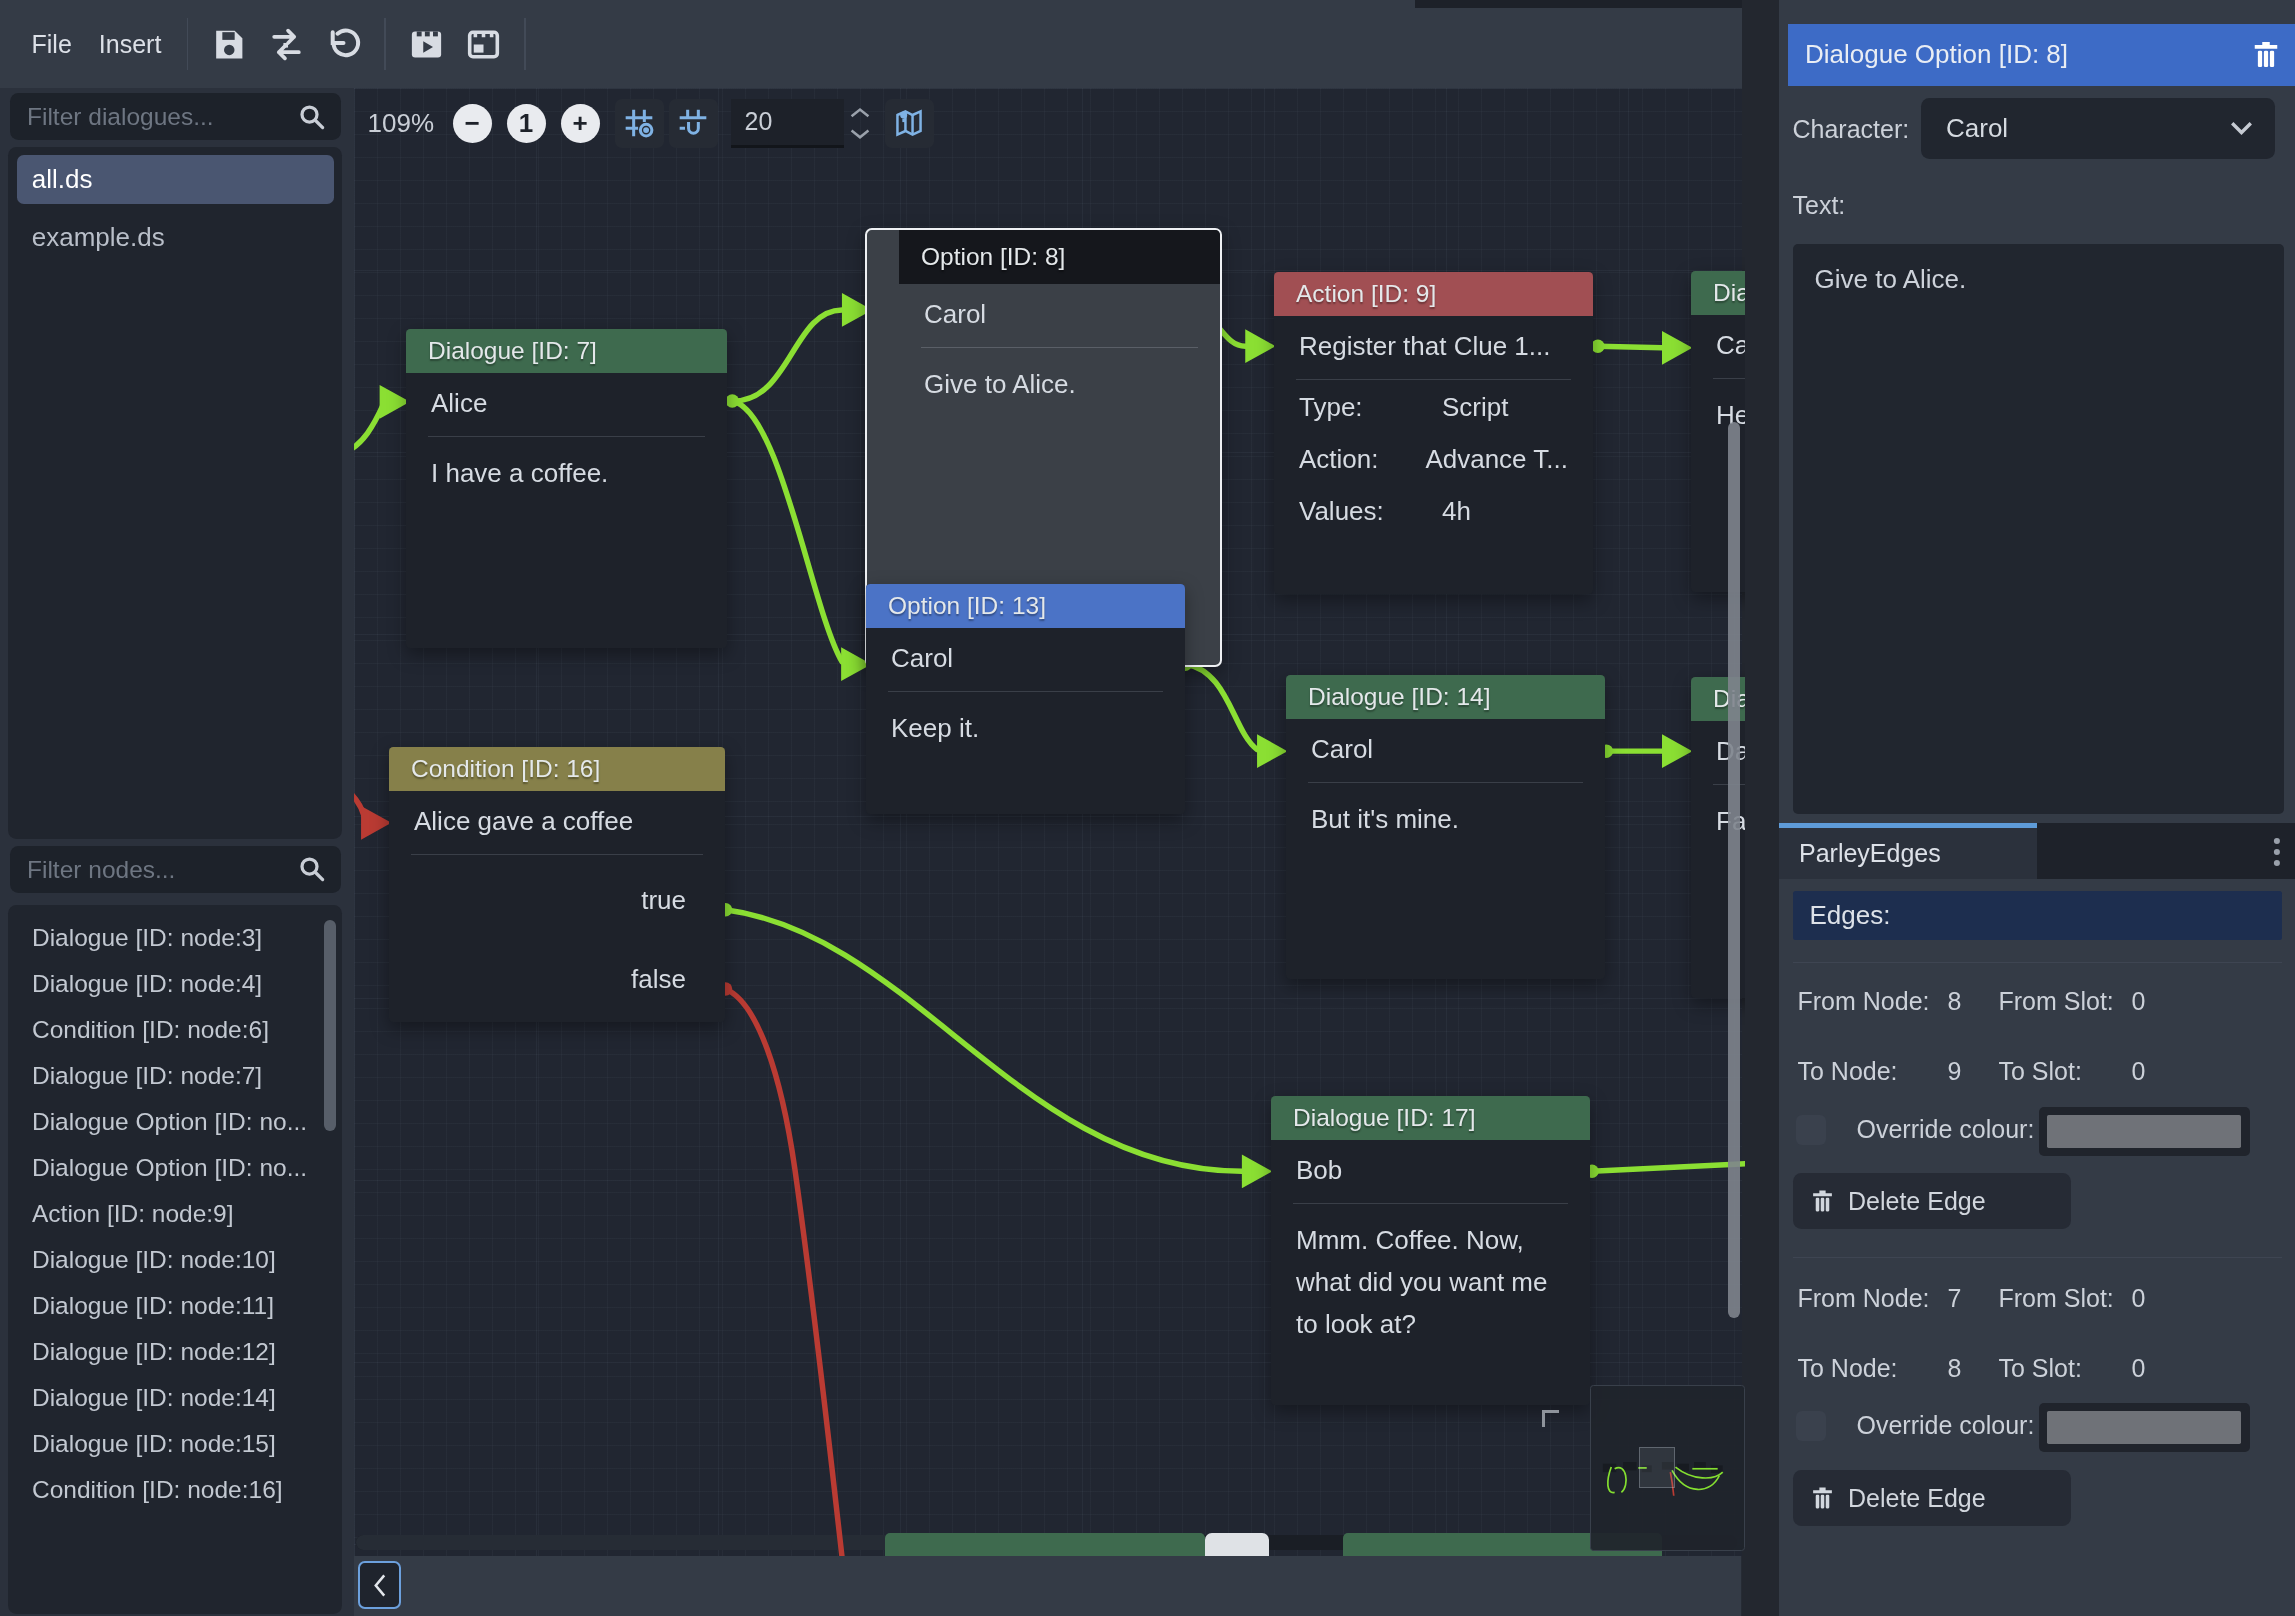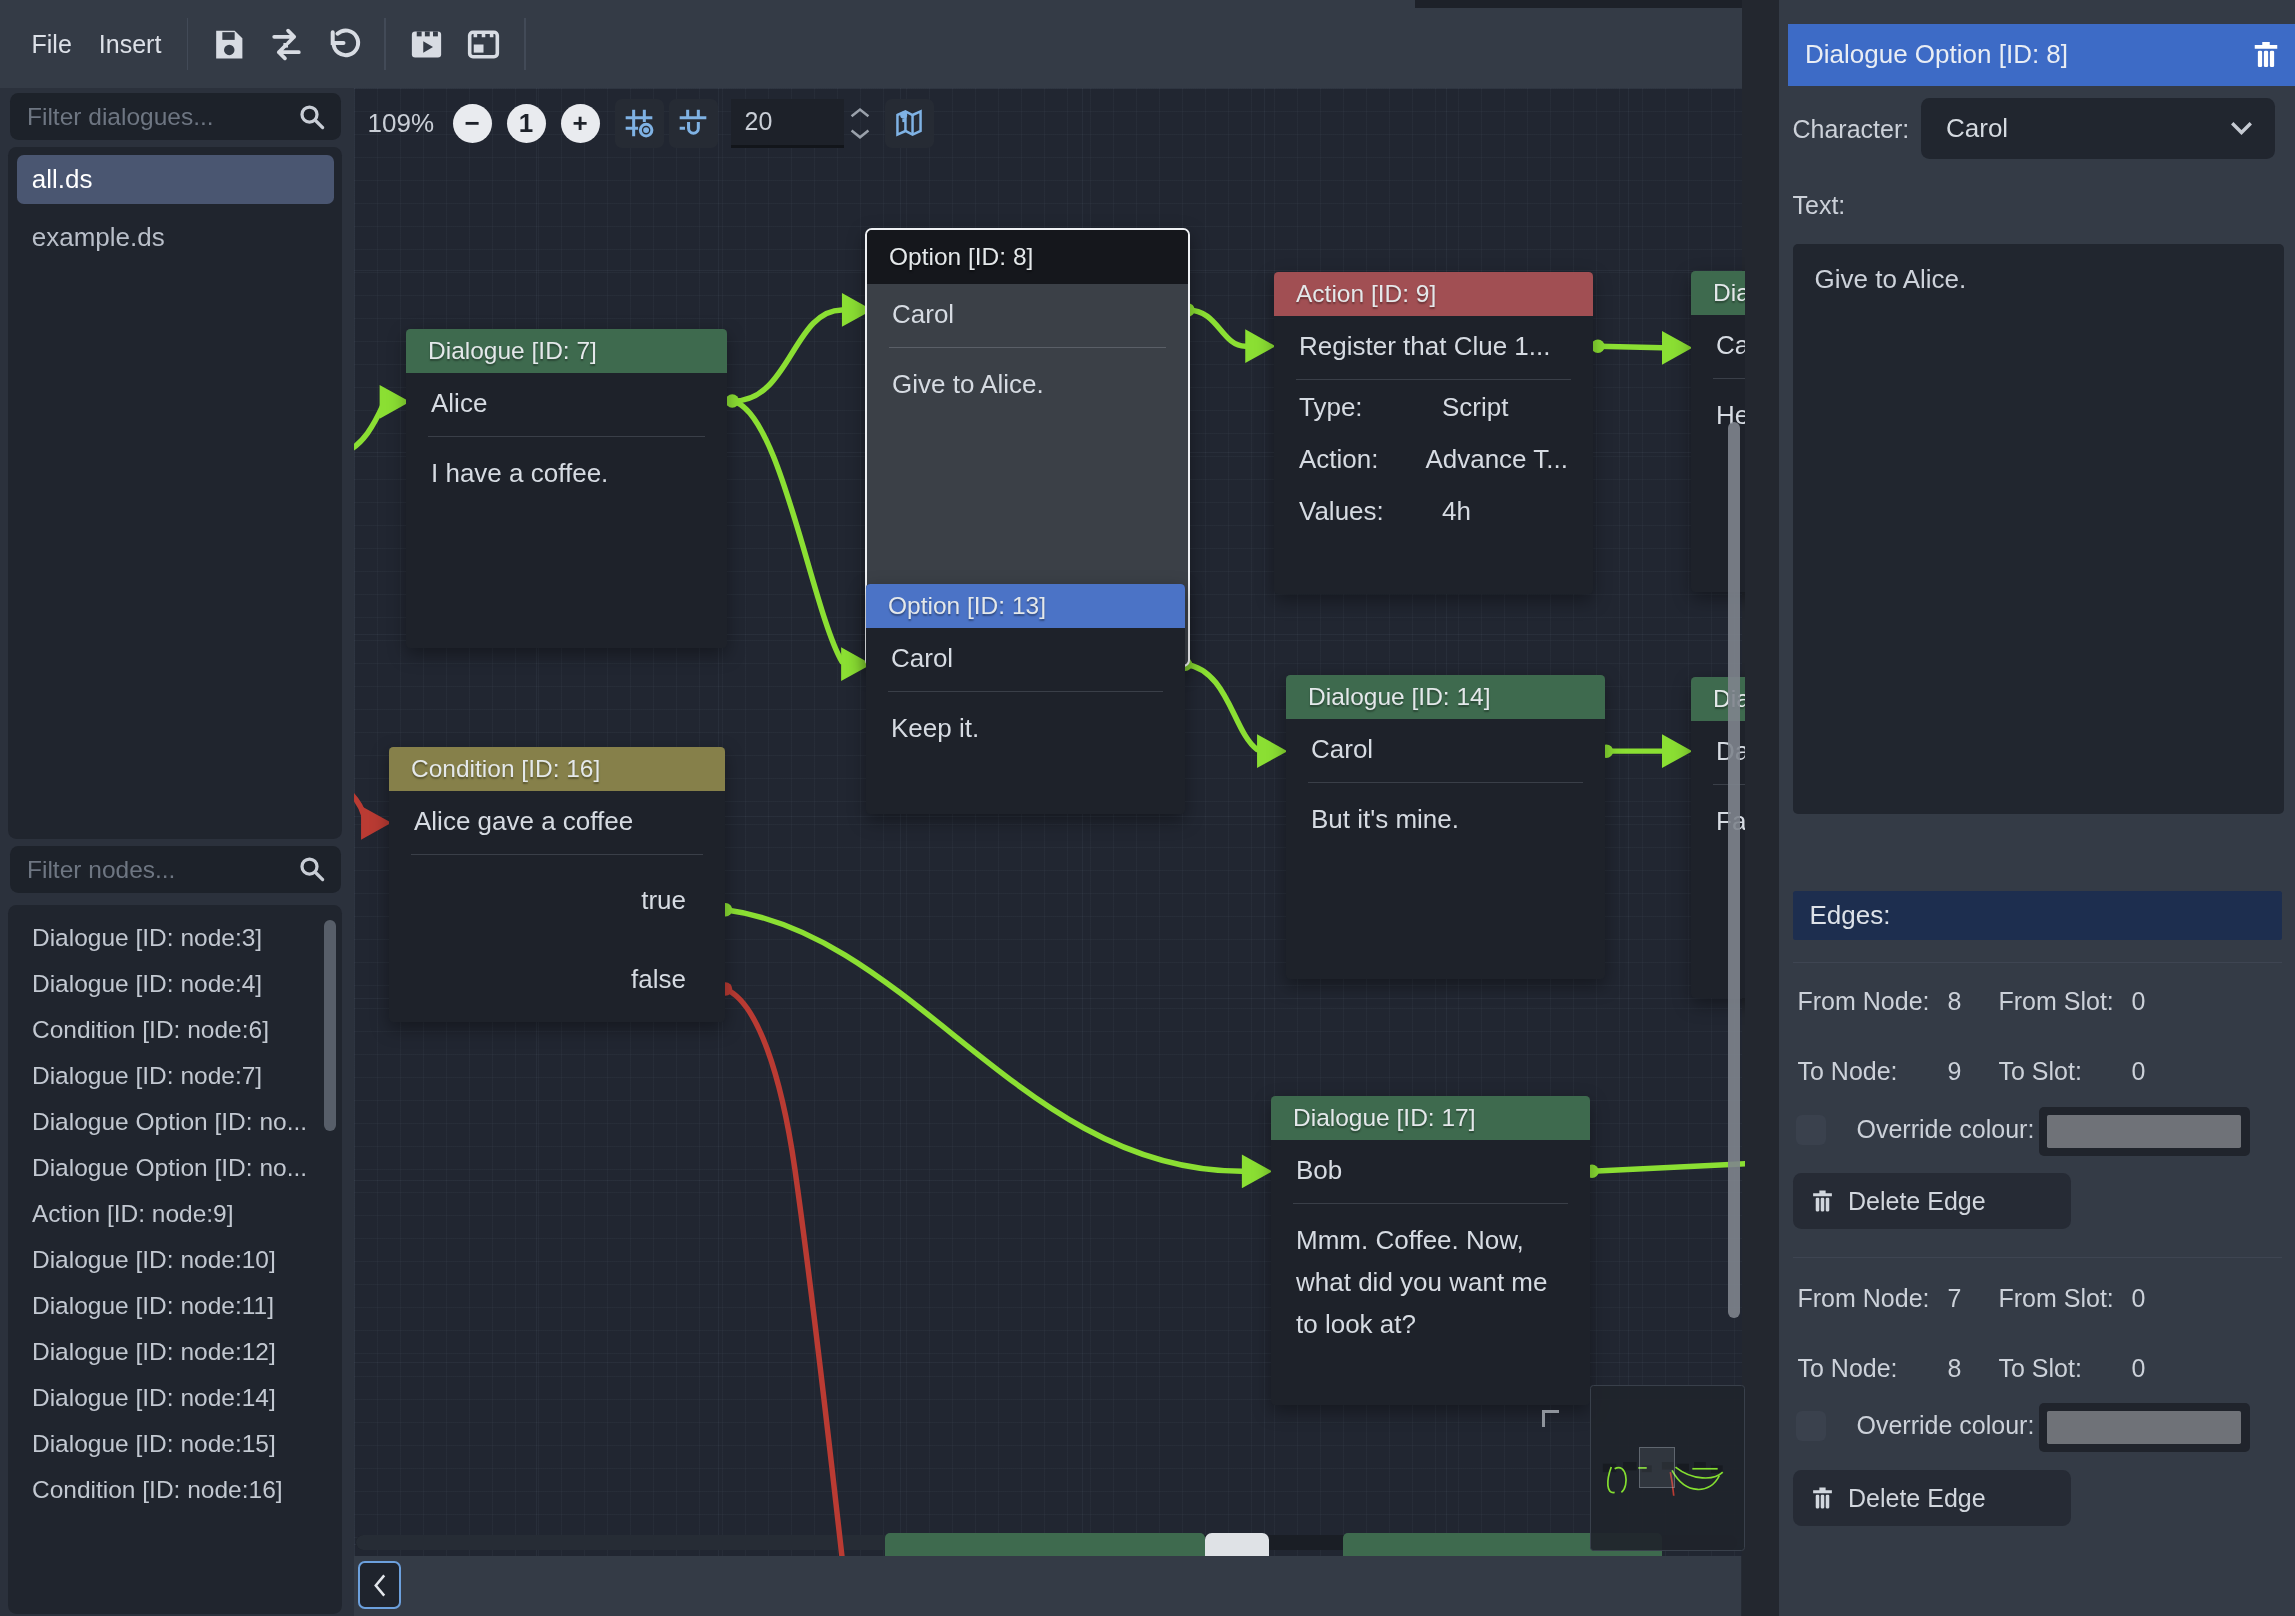--- a/index.html
+++ b/index.html
@@ -50,21 +50,21 @@
     font-size:25px;padding:0 0 0 13.5px;font-family:inherit;outline:none;margin:0 5px 0 8.4px;}
   .spinner{display:flex;flex-direction:column;justify-content:center;gap:8.4px;margin-right:13.5px;}
 
   
   .gnode{position:absolute;background:#1E222A;border-radius:4.2px;overflow:hidden;box-shadow:0 6.8px 18.6px rgba(0,0,0,.35);z-index:4;}
   .gnode-h{height:44px;display:flex;align-items:center;padding:0 22px;font-size:24.5px;color:#E4E8EA;text-shadow:0 1.7px 1.7px rgba(0,0,0,.35);white-space:nowrap;}
   .h-green{background:#3E6A4E;} .h-red{background:#A14F53;} .h-olive{background:#86804A;} .h-blue{background:#4B73C6;} .h-dark{background:#15171C;height:54px;}
   .grow{height:61px;display:flex;align-items:center;padding:0 25px;font-size:26px;color:#D6DBE2;white-space:nowrap;}
   .gsep{border:none;border-top:1.7px solid #3A3F48;margin:1.7px 22px;}
   .gtext{padding:15px 25px;font-size:26px;line-height:1.6;color:#D6DBE2;}
-  .gnode.sel{border:2.5px solid #EEF0F3;border-radius:6.8px;background:#3B4047;}
+  .gnode.sel{border:2.5px solid #EEF0F3;border-radius:6.8px;background:#3B4047;padding-left:32px;}
   .gnode.sel .gsep{border-top-color:#5A5F67;}
   .kv .klabel{display:inline-block;width:143px;}
   .jend{justify-content:flex-end;padding-right:39px;}
 
   .minimap{position:absolute;left:1236px;top:1297px;width:155px;height:166px;background:rgba(31,36,43,.92);
     border:1.7px solid #39404B;border-radius:3.4px;z-index:5;box-sizing:border-box;}
   .mm-view{position:absolute;left:48px;top:61px;width:34px;height:39px;background:rgba(205,215,230,.10);border:1.7px solid rgba(220,228,240,.28);}
   .vscroll{position:absolute;left:1374px;top:334px;width:11.8px;height:896px;background:#7E848D;border-radius:5.9px;opacity:.9;z-index:5;}
   .hscroll{position:absolute;left:1.7px;top:1447px;width:1381px;height:15px;background:#1A1E25;border-radius:7.6px;z-index:2;}
   .hthumb{position:absolute;left:1.7px;top:1447px;width:852px;height:15px;background:#262C35;border-radius:7.6px;z-index:2;}
@@ -401,20 +401,30 @@
     <svg style="margin-left:auto;" width="27" height="18.6" viewBox="0 0 32 22">
       <polyline points="5,5 16,16 27,5" fill="none" stroke="#C6CBD3" stroke-width="4"></polyline>
       </svg>
   </div>
 
   <span class="abs plabel" style="left:13.5px;top:191px;">Text:</span>
   <div class="textarea">
     <span>Give to Alice.</span>
   </div>
 
+  <div class="tabbar">
+    <div class="tab">
+      <span>ParleyEdges</span>
+    </div>
+    <svg class="dots3" width="11.8" height="34" viewBox="0 0 14 40">
+      <circle cx="7" cy="7" r="3.6" fill="#9AA1AB"></circle>
+        <circle cx="7" cy="20" r="3.6" fill="#9AA1AB"></circle>
+        <circle cx="7" cy="33" r="3.6" fill="#9AA1AB"></circle>
+      </svg>
+  </div>
 
   <div class="edges-header">Edges:</div>
   <hr class="phr" style="top:962px;">
 
   <div class="prow" style="top:982px;">
     <span class="l1">From Node:</span>
     <span class="v1">8</span>
     <span class="l2">From Slot:</span>
     <span>0</span>
   </div>

